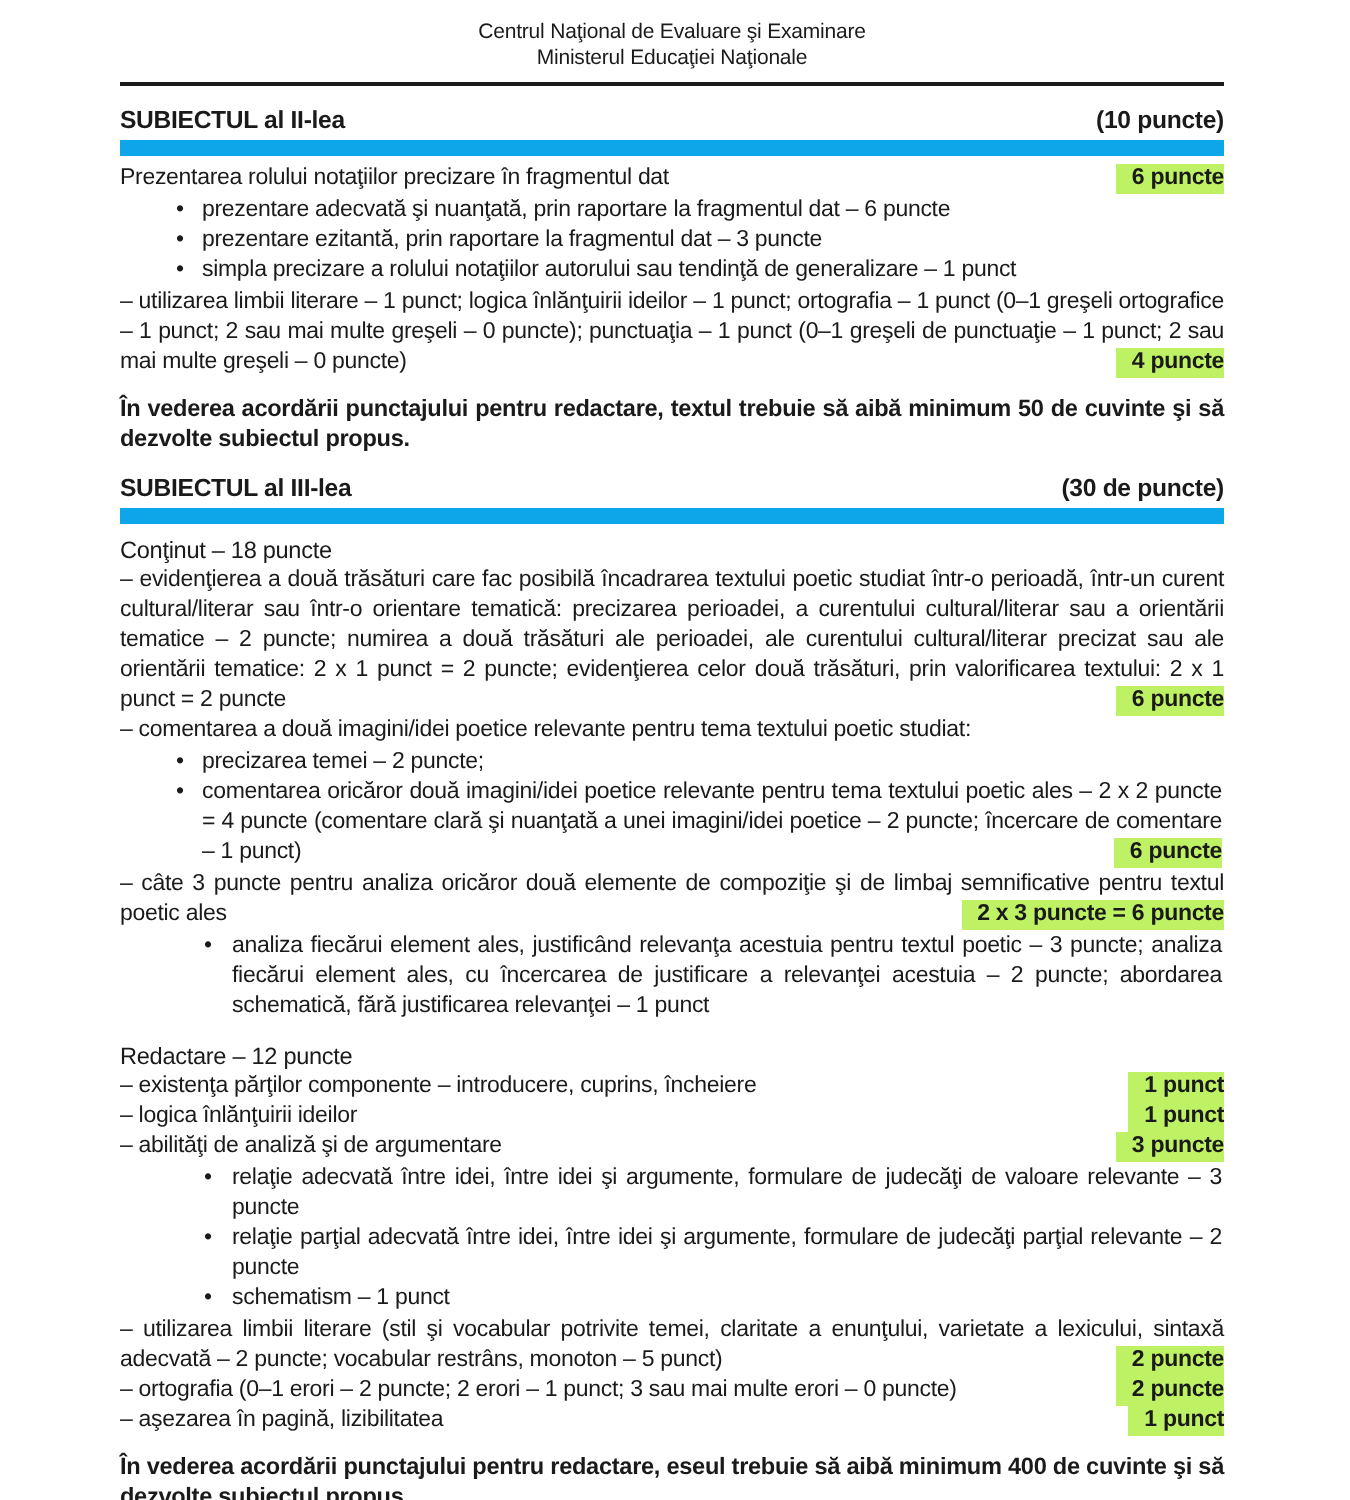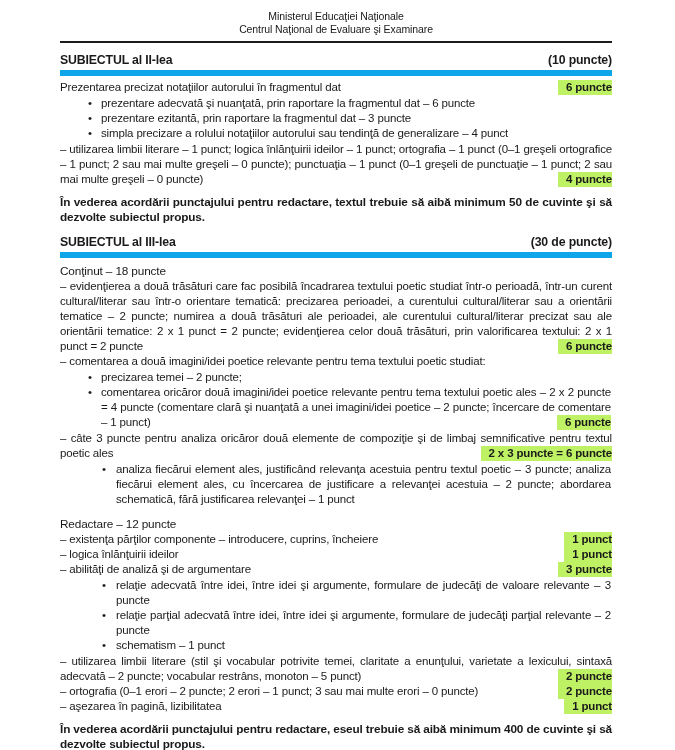--- a/index.html
+++ b/index.html
@@ -14,21 +14,21 @@
     letter-spacing: -0.15px;
     padding: 10px 63px 0 60px;
     overflow: hidden;
     position: relative;
   }
   .doc-header { text-align: center; font-size: 10.5px; line-height: 13px; letter-spacing: -0.1px; }
   .head-rule { border: none; border-top: 2px solid #1c1c1c; margin: 5px 0 0 0; }
   .sec-row {
     display: flex; justify-content: space-between; align-items: flex-end;
     font-weight: bold; font-size: 12.3px;
-    border-bottom: 6px solid #0ea5e9;
+    border-bottom: 8px solid #0ea5e9;
     padding-bottom: 2px; margin-top: 10px;
   }
   .line { position: relative; margin: 0; }
   .just { text-align: justify; }
   .pts {
     position: absolute; right: 0; bottom: 0;
     font-weight: bold; white-space: nowrap;
     background: #bef264; padding-left: 8px;
   }
   .subhead { font-weight: normal; font-size: 11.8px; margin: 0; }
@@ -42,39 +42,39 @@
     font-weight: bold; text-align: justify;
     font-size: 11.8px; margin: 8px 0 0 0;
   }
 </style>
 </head>
 <body>
 
 <div class="page">
 
   <div class="doc-header">
+    <div>Centrul Naţional de Evaluare şi Examinare</div>
     <div>Ministerul Educaţiei Naţionale</div>
-    <div>Centrul Naţional de Evaluare şi Examinare</div>
   </div>
   <hr class="head-rule">
 
   <div class="sec-row">
     <span>SUBIECTUL al II-lea</span>
     <span>(10 puncte)</span>
   </div>
 
   <p class="line mt4">
-    <span>Prezentarea precizat notaţiilor autorului în fragmentul dat</span>
+    <span>Prezentarea rolului notaţiilor precizare în fragmentul dat</span>
     <span class="pts">6 puncte</span>
   </p>
 
   <ul class="blist">
     <li><span>prezentare adecvată şi nuanţată, prin raportare la fragmentul dat – 6 puncte</span></li>
     <li><span>prezentare ezitantă, prin raportare la fragmentul dat – 3 puncte</span></li>
-    <li><span>simpla precizare a rolului notaţiilor autorului sau tendinţă de generalizare – 4 punct</span></li>
+    <li><span>simpla precizare a rolului notaţiilor autorului sau tendinţă de generalizare – 1 punct</span></li>
   </ul>
 
   <p class="line just">
     <span>– utilizarea limbii literare – 1 punct; logica înlănţuirii ideilor – 1 punct; ortografia – 1 punct (0–1 greşeli ortografice – 1 punct; 2 sau mai multe greşeli – 0 puncte); punctuaţia – 1 punct (0–1 greşeli de punctuaţie – 1 punct; 2 sau mai multe greşeli – 0 puncte)</span>
     <span class="pts">4 puncte</span>
   </p>
 
   <p class="note">În vederea acordării punctajului pentru redactare, textul trebuie să aibă minimum 50 de cuvinte şi să dezvolte subiectul propus.</p>
 
   <div class="sec-row">

